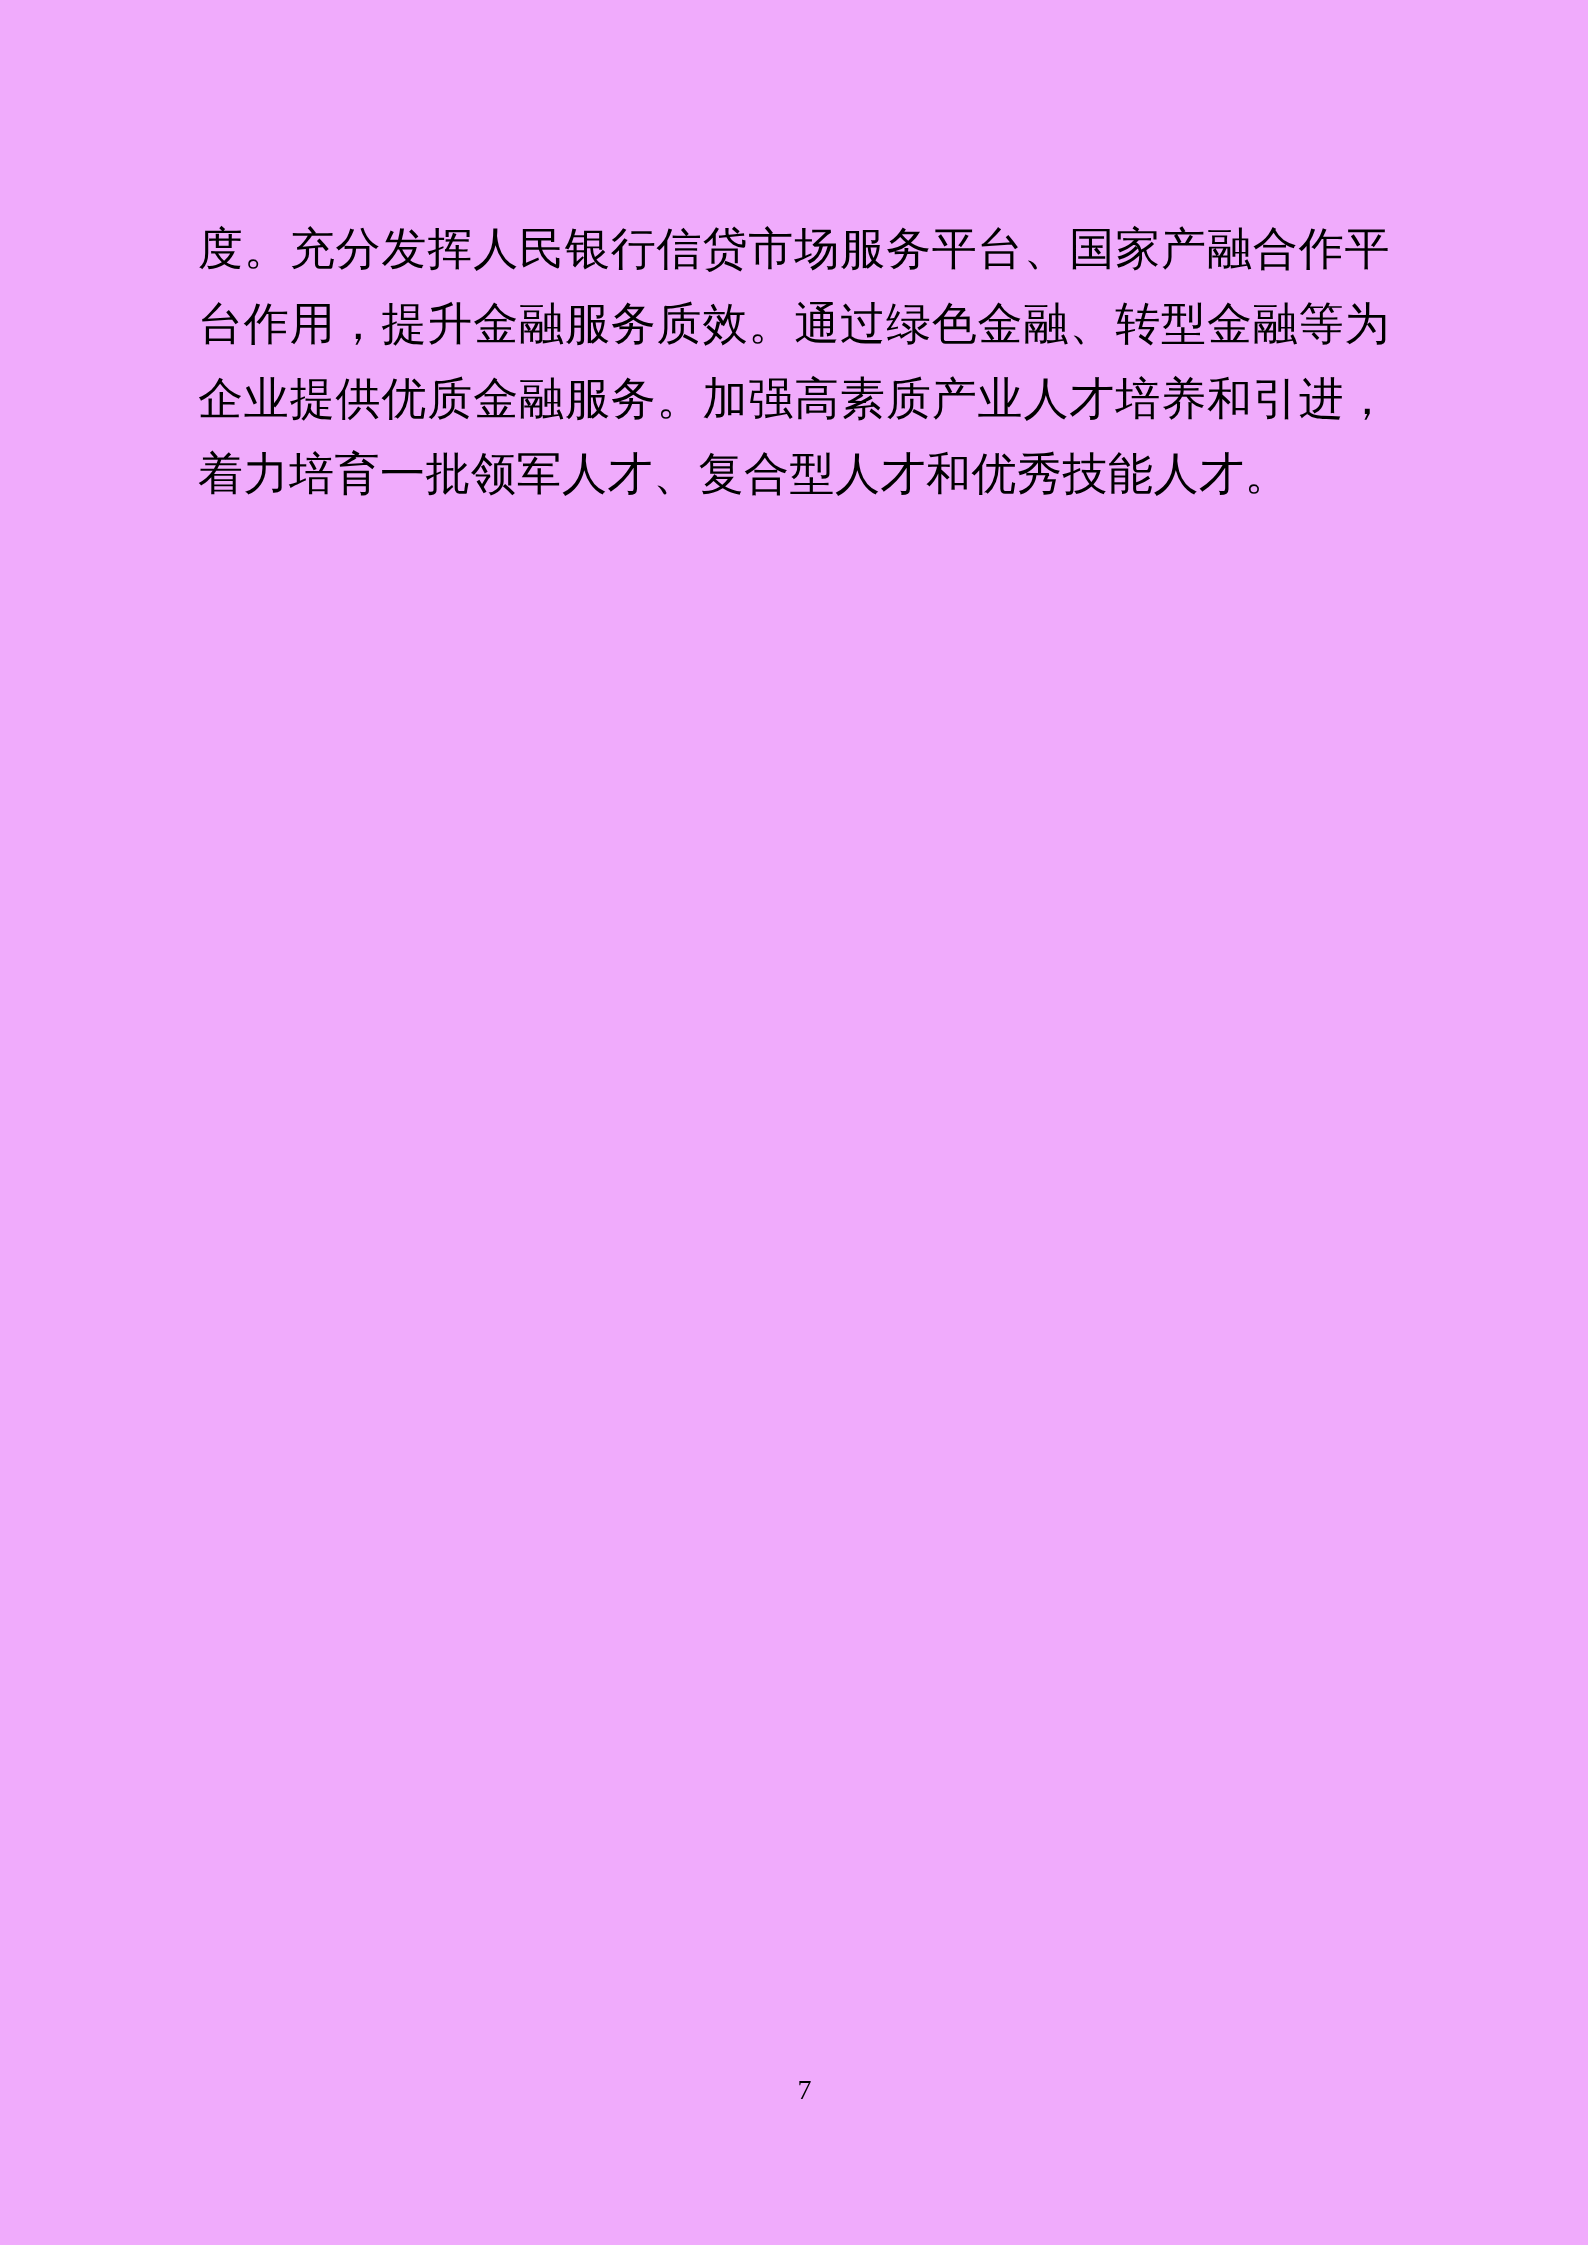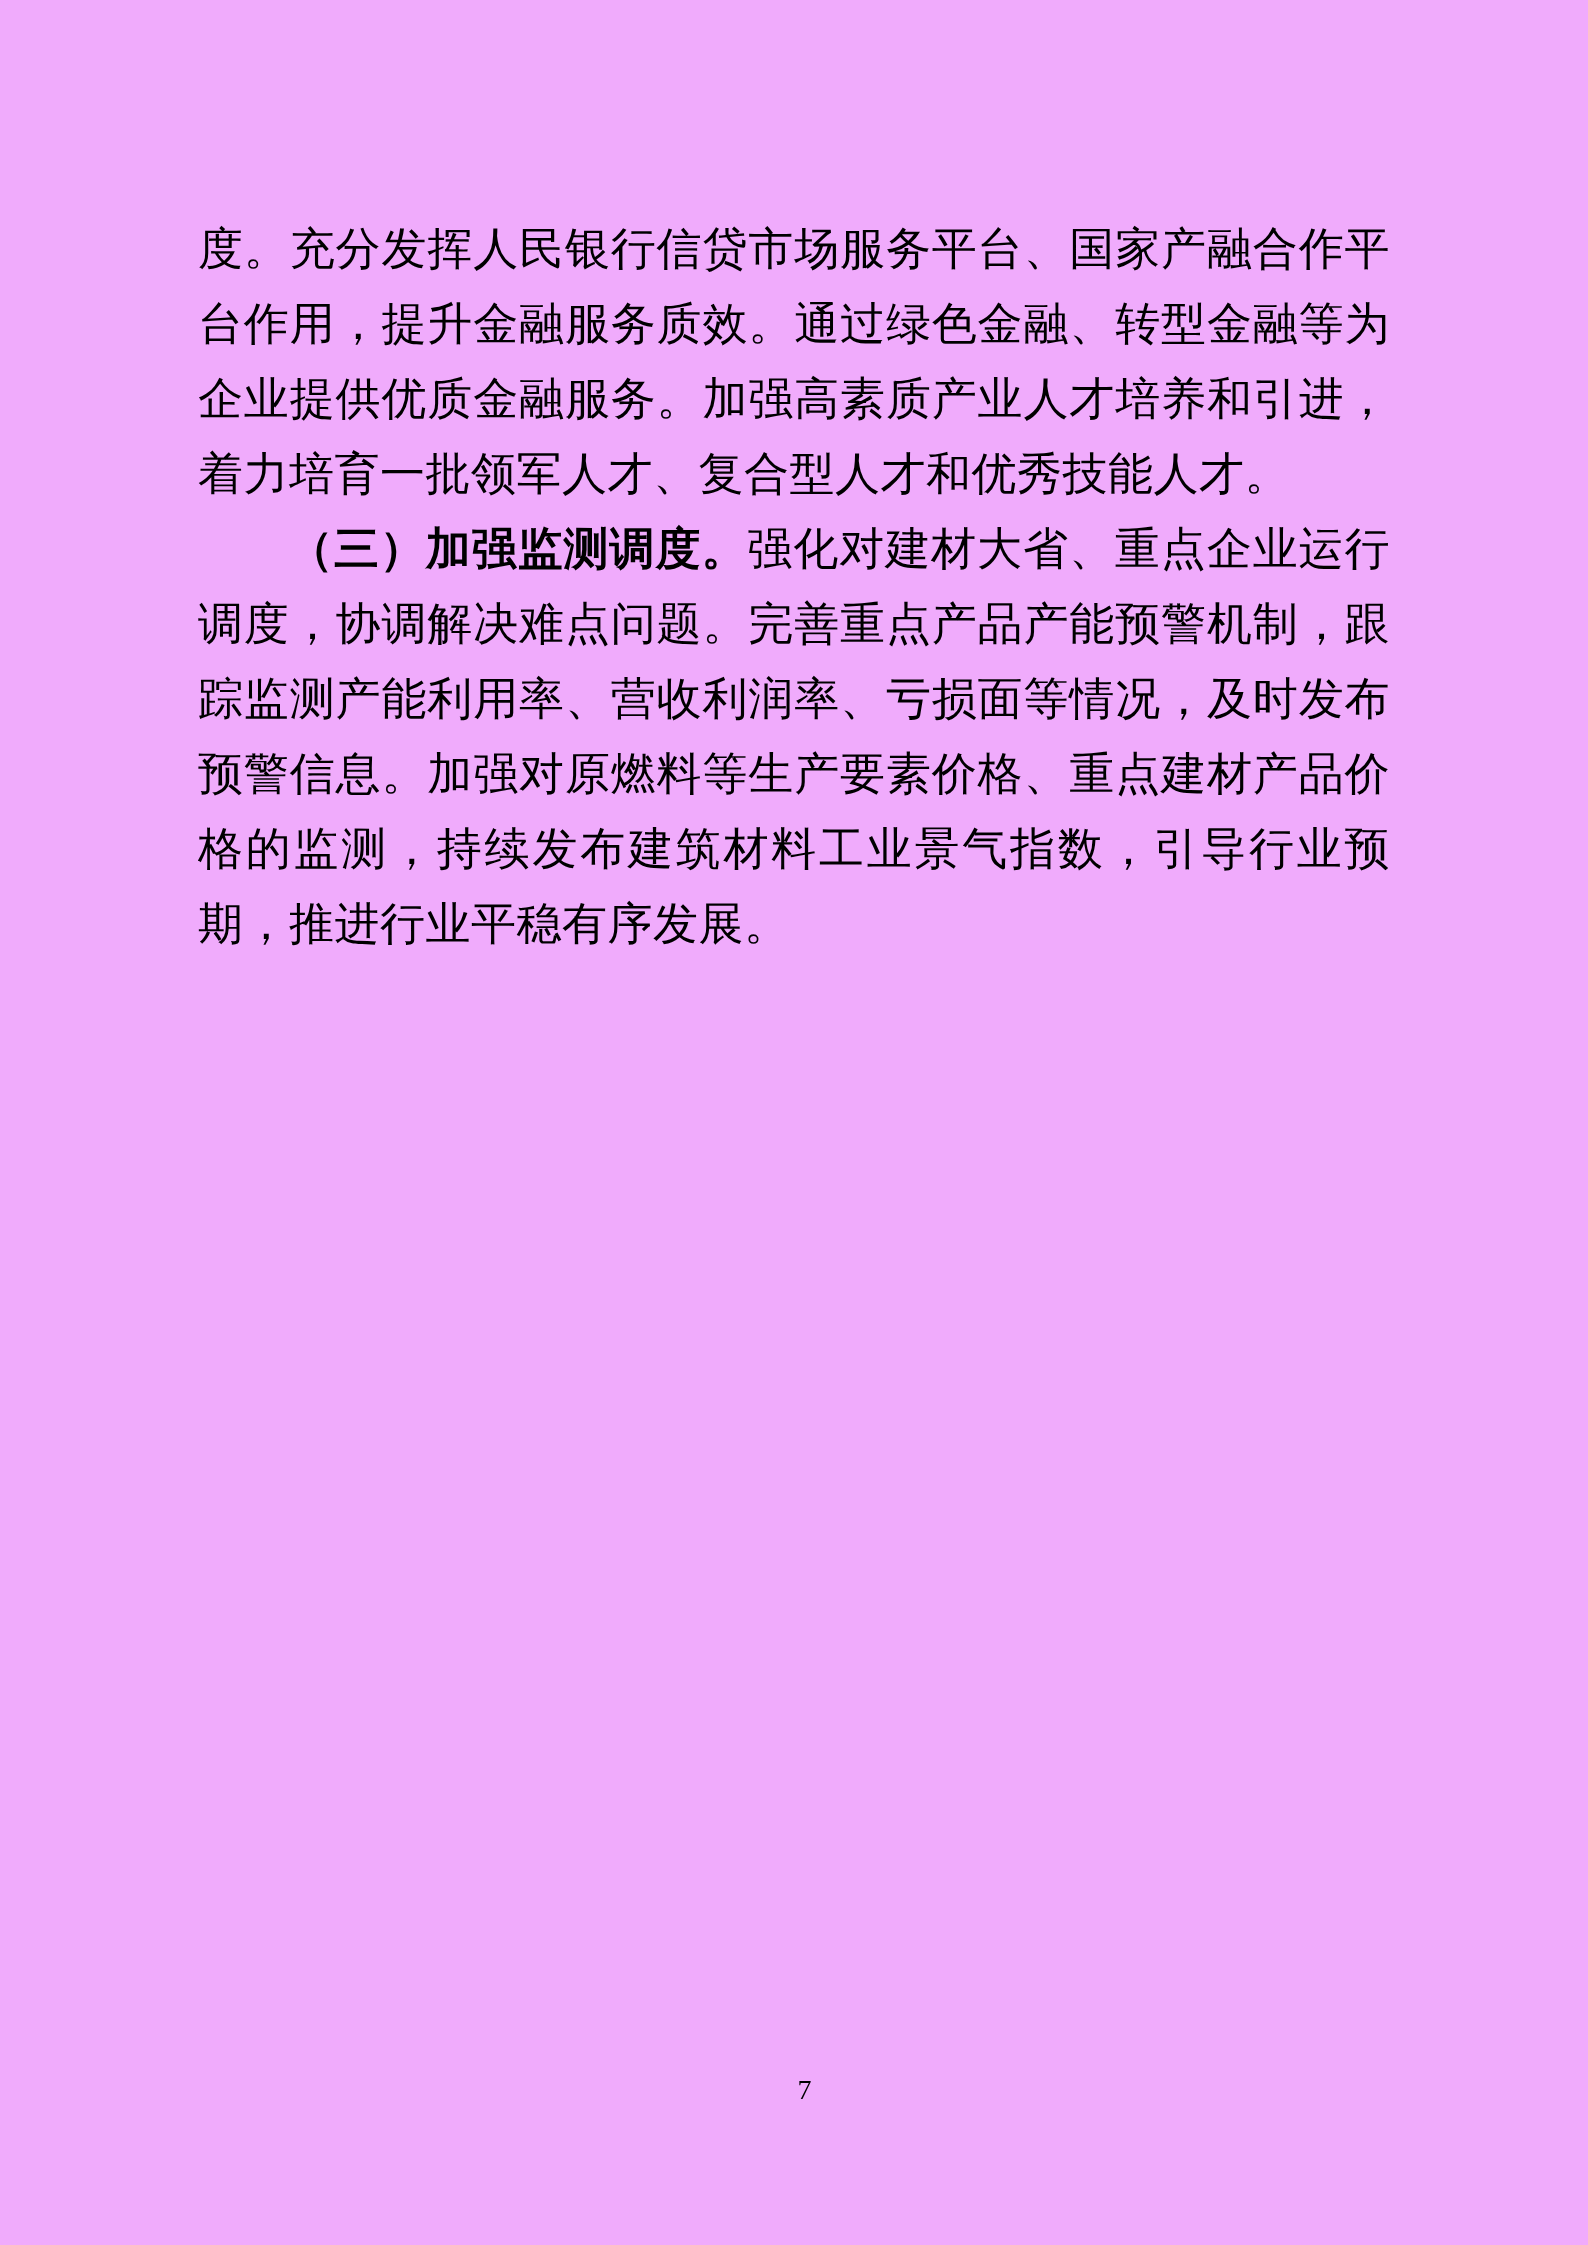--- a/index.html
+++ b/index.html
@@ -49,16 +49,15 @@
     color: #000000;
     font-family: "Liberation Serif", "DejaVu Serif", serif;
   }
 </style>
 </head>
 <body>
 
 <div class="page">
   <div class="content">
     <p class="para"><span>度。充分发挥人民银行信贷市场服务平台、国家产融合作平台作用，提升金融服务质效。通过绿色金融、转型金融等为企业提供优质金融服务。加强高素质产业人才培养和引进，着力培育一批领军人才、复合型人才和优秀技能人才。</span></p>
-    <p class="para indent"><span class="lead-bold">（三）加强监测调度。</span><span>强化对建材大省、重点企业运行调度，协调解决难点问题。完善重点产品产能预警机制，跟踪监测产能利用率、营收利润率、亏损面等情况，及时发布预警信息。加强对原燃料等生产要素价格、重点建材产品价格的监测，持续发布建筑材料工业景气指数，引导行业预期，推进行业平稳有序发展。</span></p>
   </div>
   <div class="page-number">7</div>
 </div>
 
 </body></html>

